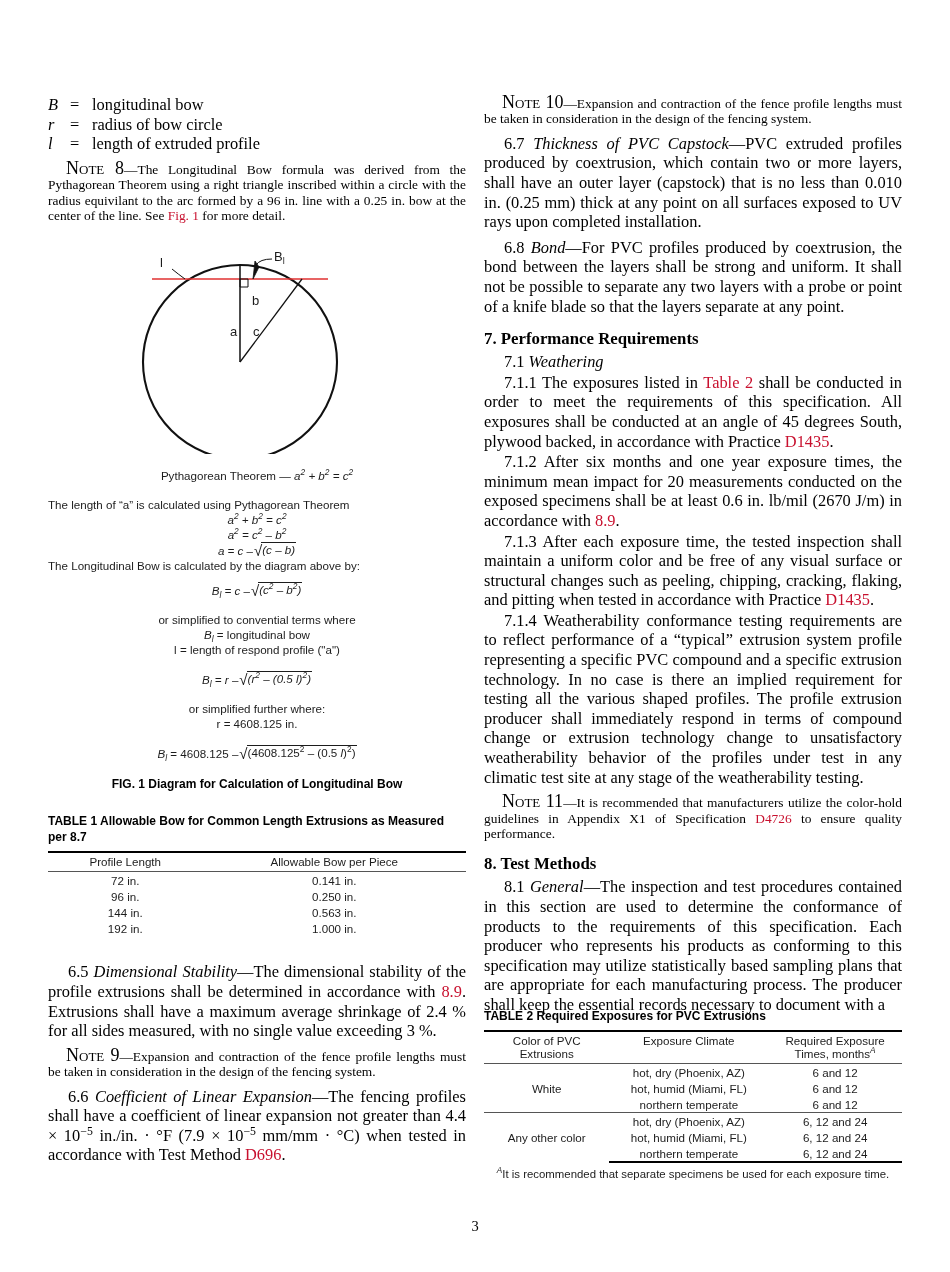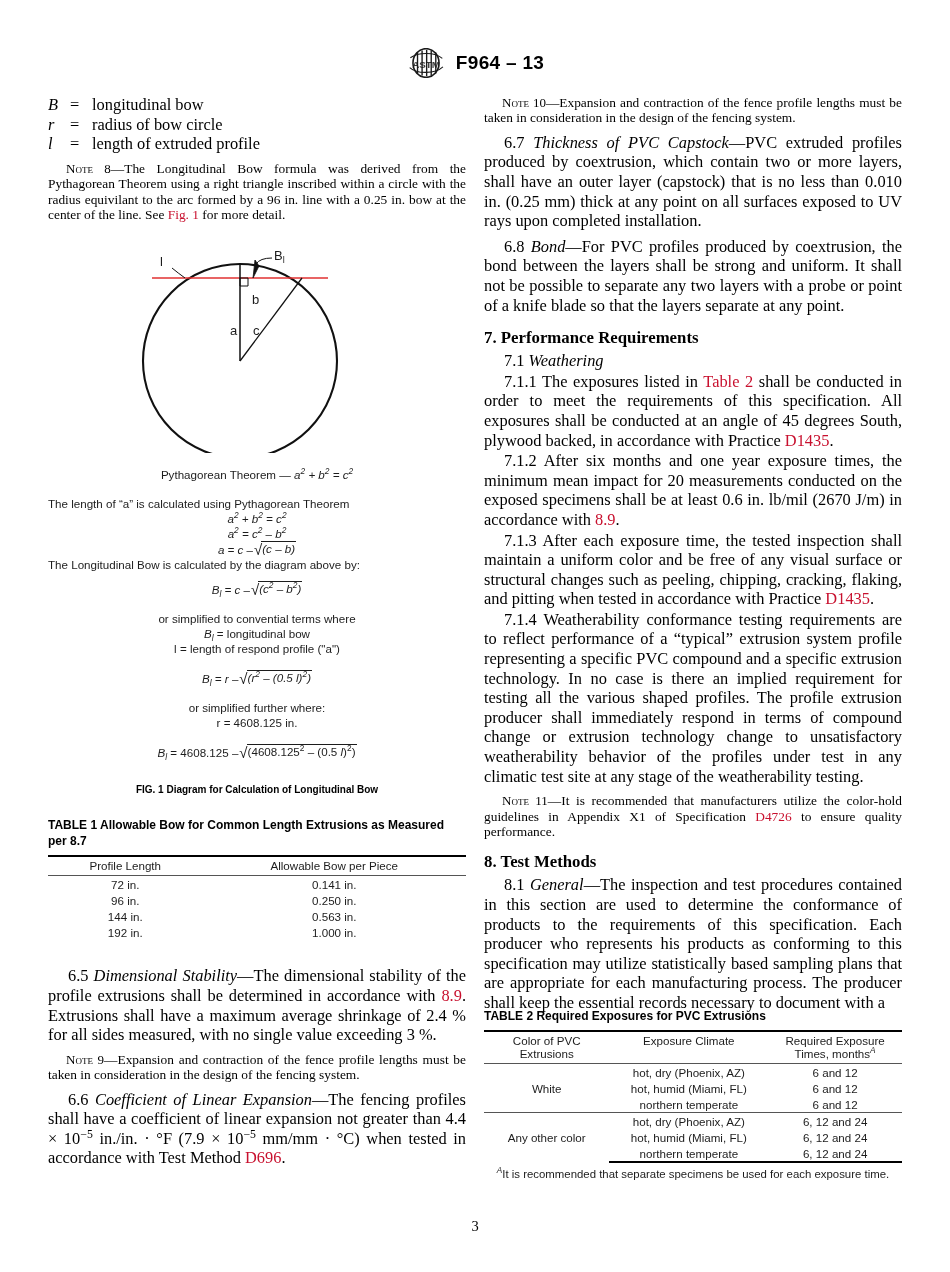--- a/index.html
+++ b/index.html
@@ -69,21 +69,21 @@
   }
   p.note {
     font-size: 13.4px;
     line-height: 15.4px;
     text-indent: 18px;
     margin-top: 7px;
     margin-bottom: 7px;
   }
   .note-label {
     font-variant: small-caps;
-    font-size: 13px;
+    font-size: 18px;
   }
   h3.section-head {
     font-family: "Liberation Serif", serif;
     font-size: 16.8px;
     font-weight: bold;
     margin: 13px 0 3px 0;
     line-height: 20px;
   }
   .it { font-style: italic; }
   .xref { color: #c8102e; }
@@ -122,24 +122,24 @@
   .radic > .rad  {
     border-top: 1px solid #1c1c1c;
     padding: 0 1px 0 1px;
     margin-left: -1px;
     position: relative;
     top: -1px;
   }
 
   .fig-caption {
     font-family: "Liberation Sans", sans-serif;
-    font-size: 10px;
+    font-size: 12px;
     font-weight: bold;
     text-align: center;
-    margin-top: 24px;
+    margin-top: 16px;
   }
 
   
   .table-block { margin-top: 22px; width: 418px; }
   .table-title {
     font-family: "Liberation Sans", sans-serif;
     font-size: 12px;
     font-weight: bold;
     text-align: left;
     line-height: 16px;
@@ -192,40 +192,20 @@
     width: 950px;
     text-align: center;
     font-size: 14.5px;
   }
 </style>
 </head>
 <body>
 
 <div class="page">
 
-  <div class="header">
-    <span class="header-inner">
-      <span>
-        <svg class="astm-logo" viewBox="0 0 60 46" xmlns="http://www.w3.org/2000/svg">
-          <ellipse cx="30" cy="23" rx="20" ry="22" fill="none" stroke="#1a1a1a" stroke-width="2.4"></ellipse>
-          <path d="M6 15 C 18 6, 44 6, 55 16" fill="none" stroke="#1a1a1a" stroke-width="1.6"></path>
-          <path d="M5 30 C 16 40, 44 40, 56 29" fill="none" stroke="#1a1a1a" stroke-width="1.6"></path>
-          <g stroke="#1a1a1a" stroke-width="2.1">
-            <line x1="17" y1="7" x2="17" y2="39"></line>
-            <line x1="24" y1="4" x2="24" y2="42"></line>
-            <line x1="31" y1="3" x2="31" y2="43"></line>
-            <line x1="38" y1="4" x2="38" y2="42"></line>
-            <line x1="45" y1="7" x2="45" y2="39"></line>
-          </g>
-          <text x="30" y="30" font-family="Liberation Sans, sans-serif" font-size="15" font-weight="bold" text-anchor="middle" fill="#1a1a1a" opacity="0.85">ASTM</text>
-        </svg>
-      </span>
-      <span class="doc-designation">F964 – 13</span>
-    </span>
-  </div>
 
   <div class="col col-left">
 
     <div class="eqlist">
       <div class="eqlist-row">
         <span class="eqlist-sym">B</span>
         <span class="eqlist-eq">=</span>
         <span>longitudinal bow</span>
       </div>
       <div class="eqlist-row">

